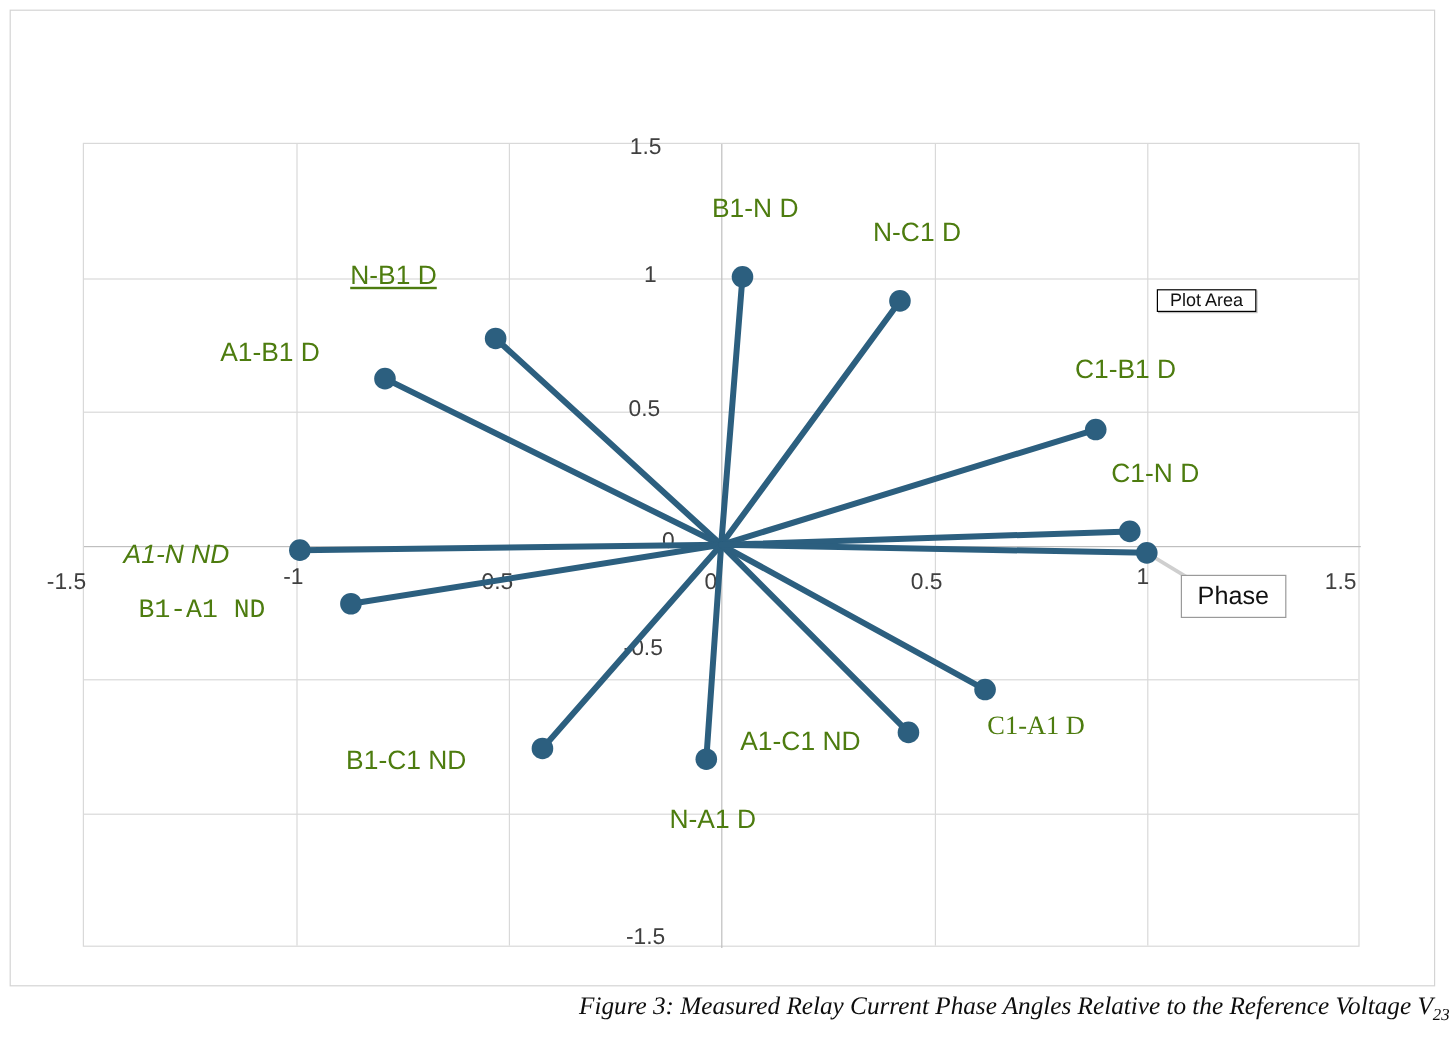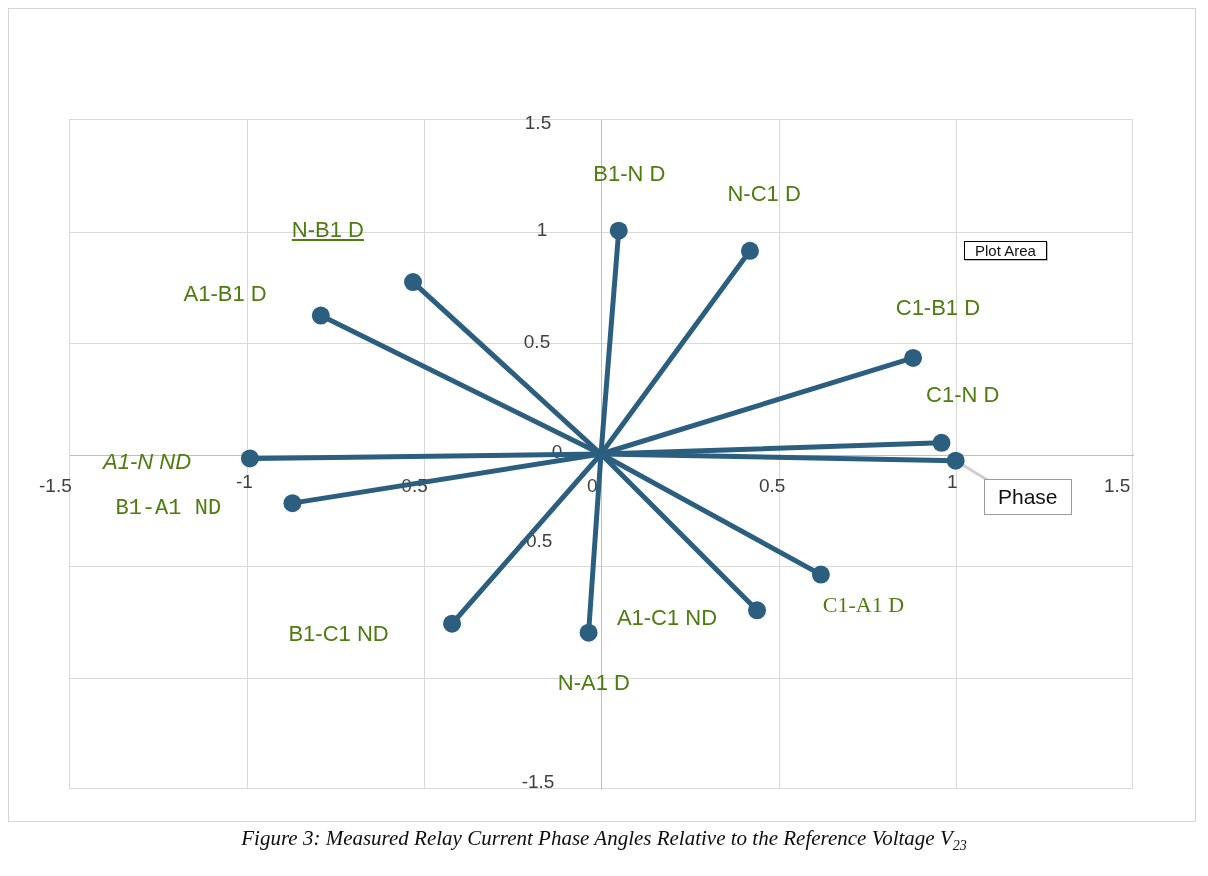--- a/index.html
+++ b/index.html
@@ -42,21 +42,21 @@
     box-shadow:1px 1px 0 rgba(0,0,0,.25);
     text-align:center;
   }
   #vref-box{
     position:absolute;left:975px;top:470px;
     border:1px solid #9a9a9a;background:#fff;
     padding:5px 13px;font-size:21px;color:#111;
   }
   #caption{
     position:absolute;left:0;top:826px;width:100%;
-    text-align:center;font-family:"Liberation Serif", serif;
+    text-align:right;font-family:"Liberation Serif", serif;
     font-style:italic;font-size:21px;color:#0d0d0d;
   }
   #caption sub{font-size:14px;}
 </style>
 </head>
 <body>
 
 <div id="frame">
 
 

